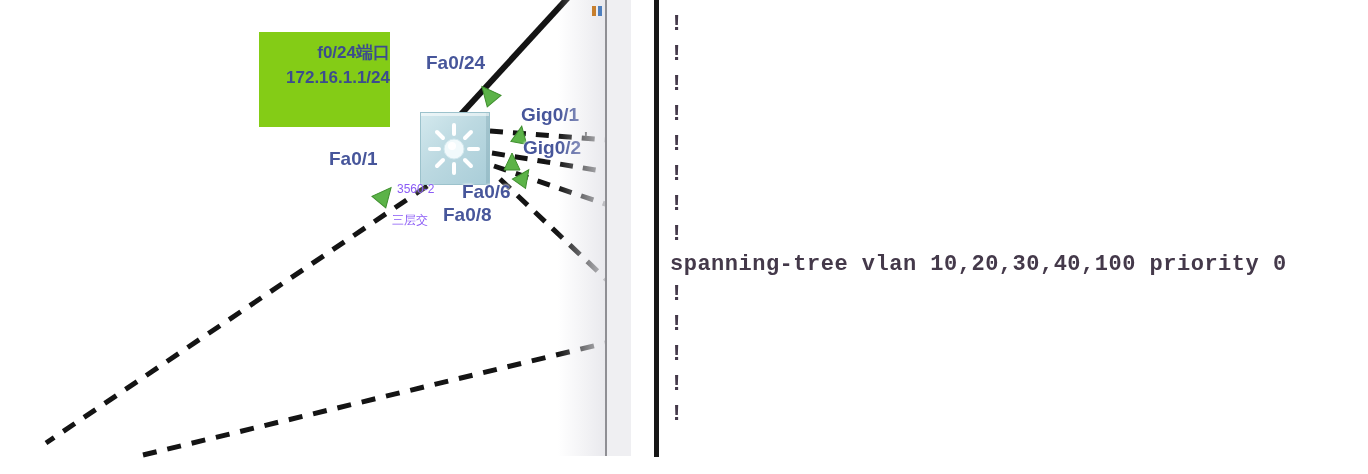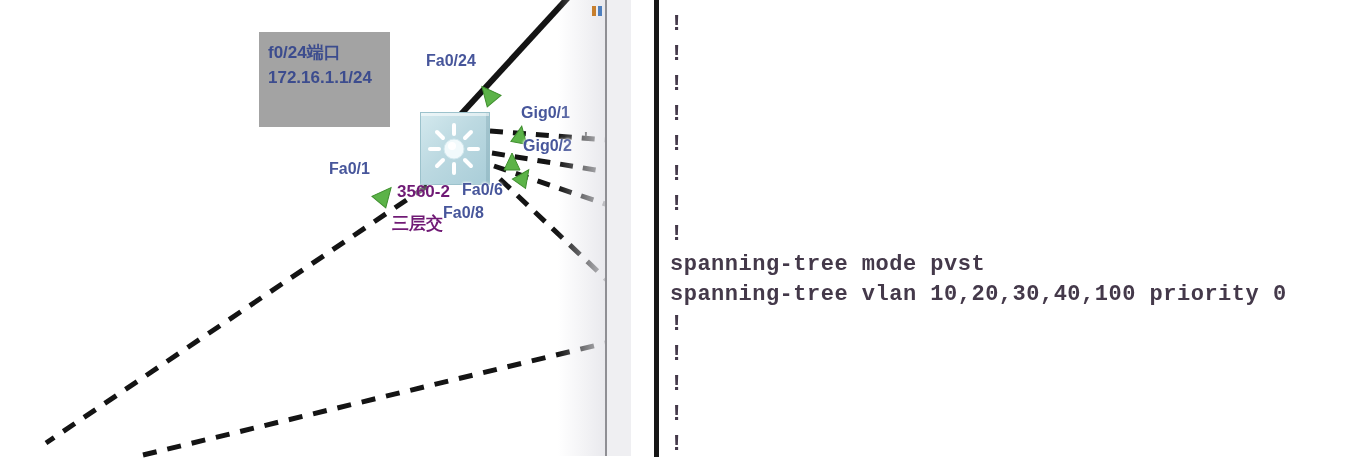--- a/index.html
+++ b/index.html
@@ -4,39 +4,39 @@
 <style>
   html,body{margin:0;padding:0;background:#ffffff;}
   .screen{
     position:relative;width:1368px;height:474px;background:#ffffff;
     overflow:hidden;font-family:"Liberation Sans",sans-serif;
   }
   svg.topo{position:absolute;left:0;top:0;z-index:1;}
   
   .note{
     position:absolute;left:259px;top:32px;width:131px;height:95px;
-    background:#a3a3a3;z-index:3;padding:8px 0 0 9px;box-sizing:border-box;
+    background:#84cc16;z-index:3;padding:8px 0 0 9px;box-sizing:border-box;text-align:right;
   }
   .note div{
     color:#3c4c8e;font-size:17px;font-weight:700;line-height:25px;white-space:nowrap;
   }
   
   .switch-icon{
     position:absolute;left:420px;top:112px;width:70px;height:73px;z-index:2;
     background:linear-gradient(135deg,#d4e9ee 0%,#bcd9e1 45%,#a9cdd8 100%);
     border:1px solid #9cc2cc;box-sizing:border-box;
     box-shadow:inset 0 3px 0 rgba(255,255,255,.55), inset -3px 0 0 rgba(120,160,172,.35);
   }
   
   .plabel{
-    position:absolute;z-index:4;color:#47569b;font-size:16px;font-weight:700;
+    position:absolute;z-index:4;color:#47569b;font-size:19px;font-weight:700;
     white-space:nowrap;text-shadow:0 0 3px #ffffff,0 0 3px #ffffff;
   }
   .dlabel{
-    position:absolute;z-index:4;color:#701a75;font-size:17px;font-weight:700;
+    position:absolute;z-index:4;color:#8b5cf6;font-size:12px;font-weight:400;
     white-space:nowrap;text-shadow:0 0 3px #ffffff;
   }
   .stray{
     position:absolute;z-index:4;color:#3a3a3a;font-size:16px;font-weight:700;
   }
   
   .fade-strip{
     position:absolute;left:558px;top:0;width:48px;height:456px;z-index:5;
     background:linear-gradient(to right,rgba(232,232,237,0),rgba(229,229,234,.85));
   }
@@ -106,21 +106,21 @@
       </g>
       <circle cx="33" cy="36" r="10" fill="#f2fafc"></circle>
       <circle cx="31" cy="33" r="4" fill="#ffffff"></circle>
       <circle cx="33" cy="36" r="10" fill="none" stroke="#d2e8ee" stroke-width="1"></circle>
     </svg>
   </div>
 
   <div class="plabel" style="left:426px;top:52px">Fa0/24</div>
   <div class="plabel" style="left:521px;top:104px">Gig0/1</div>
   <div class="plabel" style="left:523px;top:137px">Gig0/2</div>
-  <div class="plabel" style="left:329px;top:160px">Fa0/1</div>
+  <div class="plabel" style="left:329px;top:148px">Fa0/1</div>
   <div class="plabel" style="left:462px;top:181px">Fa0/6</div>
   <div class="plabel" style="left:443px;top:204px">Fa0/8</div>
 
   <div class="dlabel" style="left:397px;top:182px">3560-2</div>
   <div class="dlabel" style="left:392px;top:212px">三层交</div>
 
   <div class="stray" style="left:584px;top:130px">'</div>
 
   <div class="fade-strip"></div>
   <div class="scroll-line"></div>
@@ -131,21 +131,20 @@
   <div class="panel-border"></div>
   <div class="terminal">
     <div class="tline">!</div>
     <div class="tline">!</div>
     <div class="tline">!</div>
     <div class="tline">!</div>
     <div class="tline">!</div>
     <div class="tline">!</div>
     <div class="tline">!</div>
     <div class="tline">!</div>
-    <div class="tline">spanning-tree mode pvst</div>
     <div class="tline">spanning-tree vlan 10,20,30,40,100 priority 0</div>
     <div class="tline">!</div>
     <div class="tline">!</div>
     <div class="tline">!</div>
     <div class="tline">!</div>
     <div class="tline">!</div>
   </div>
 
 </div>
 

